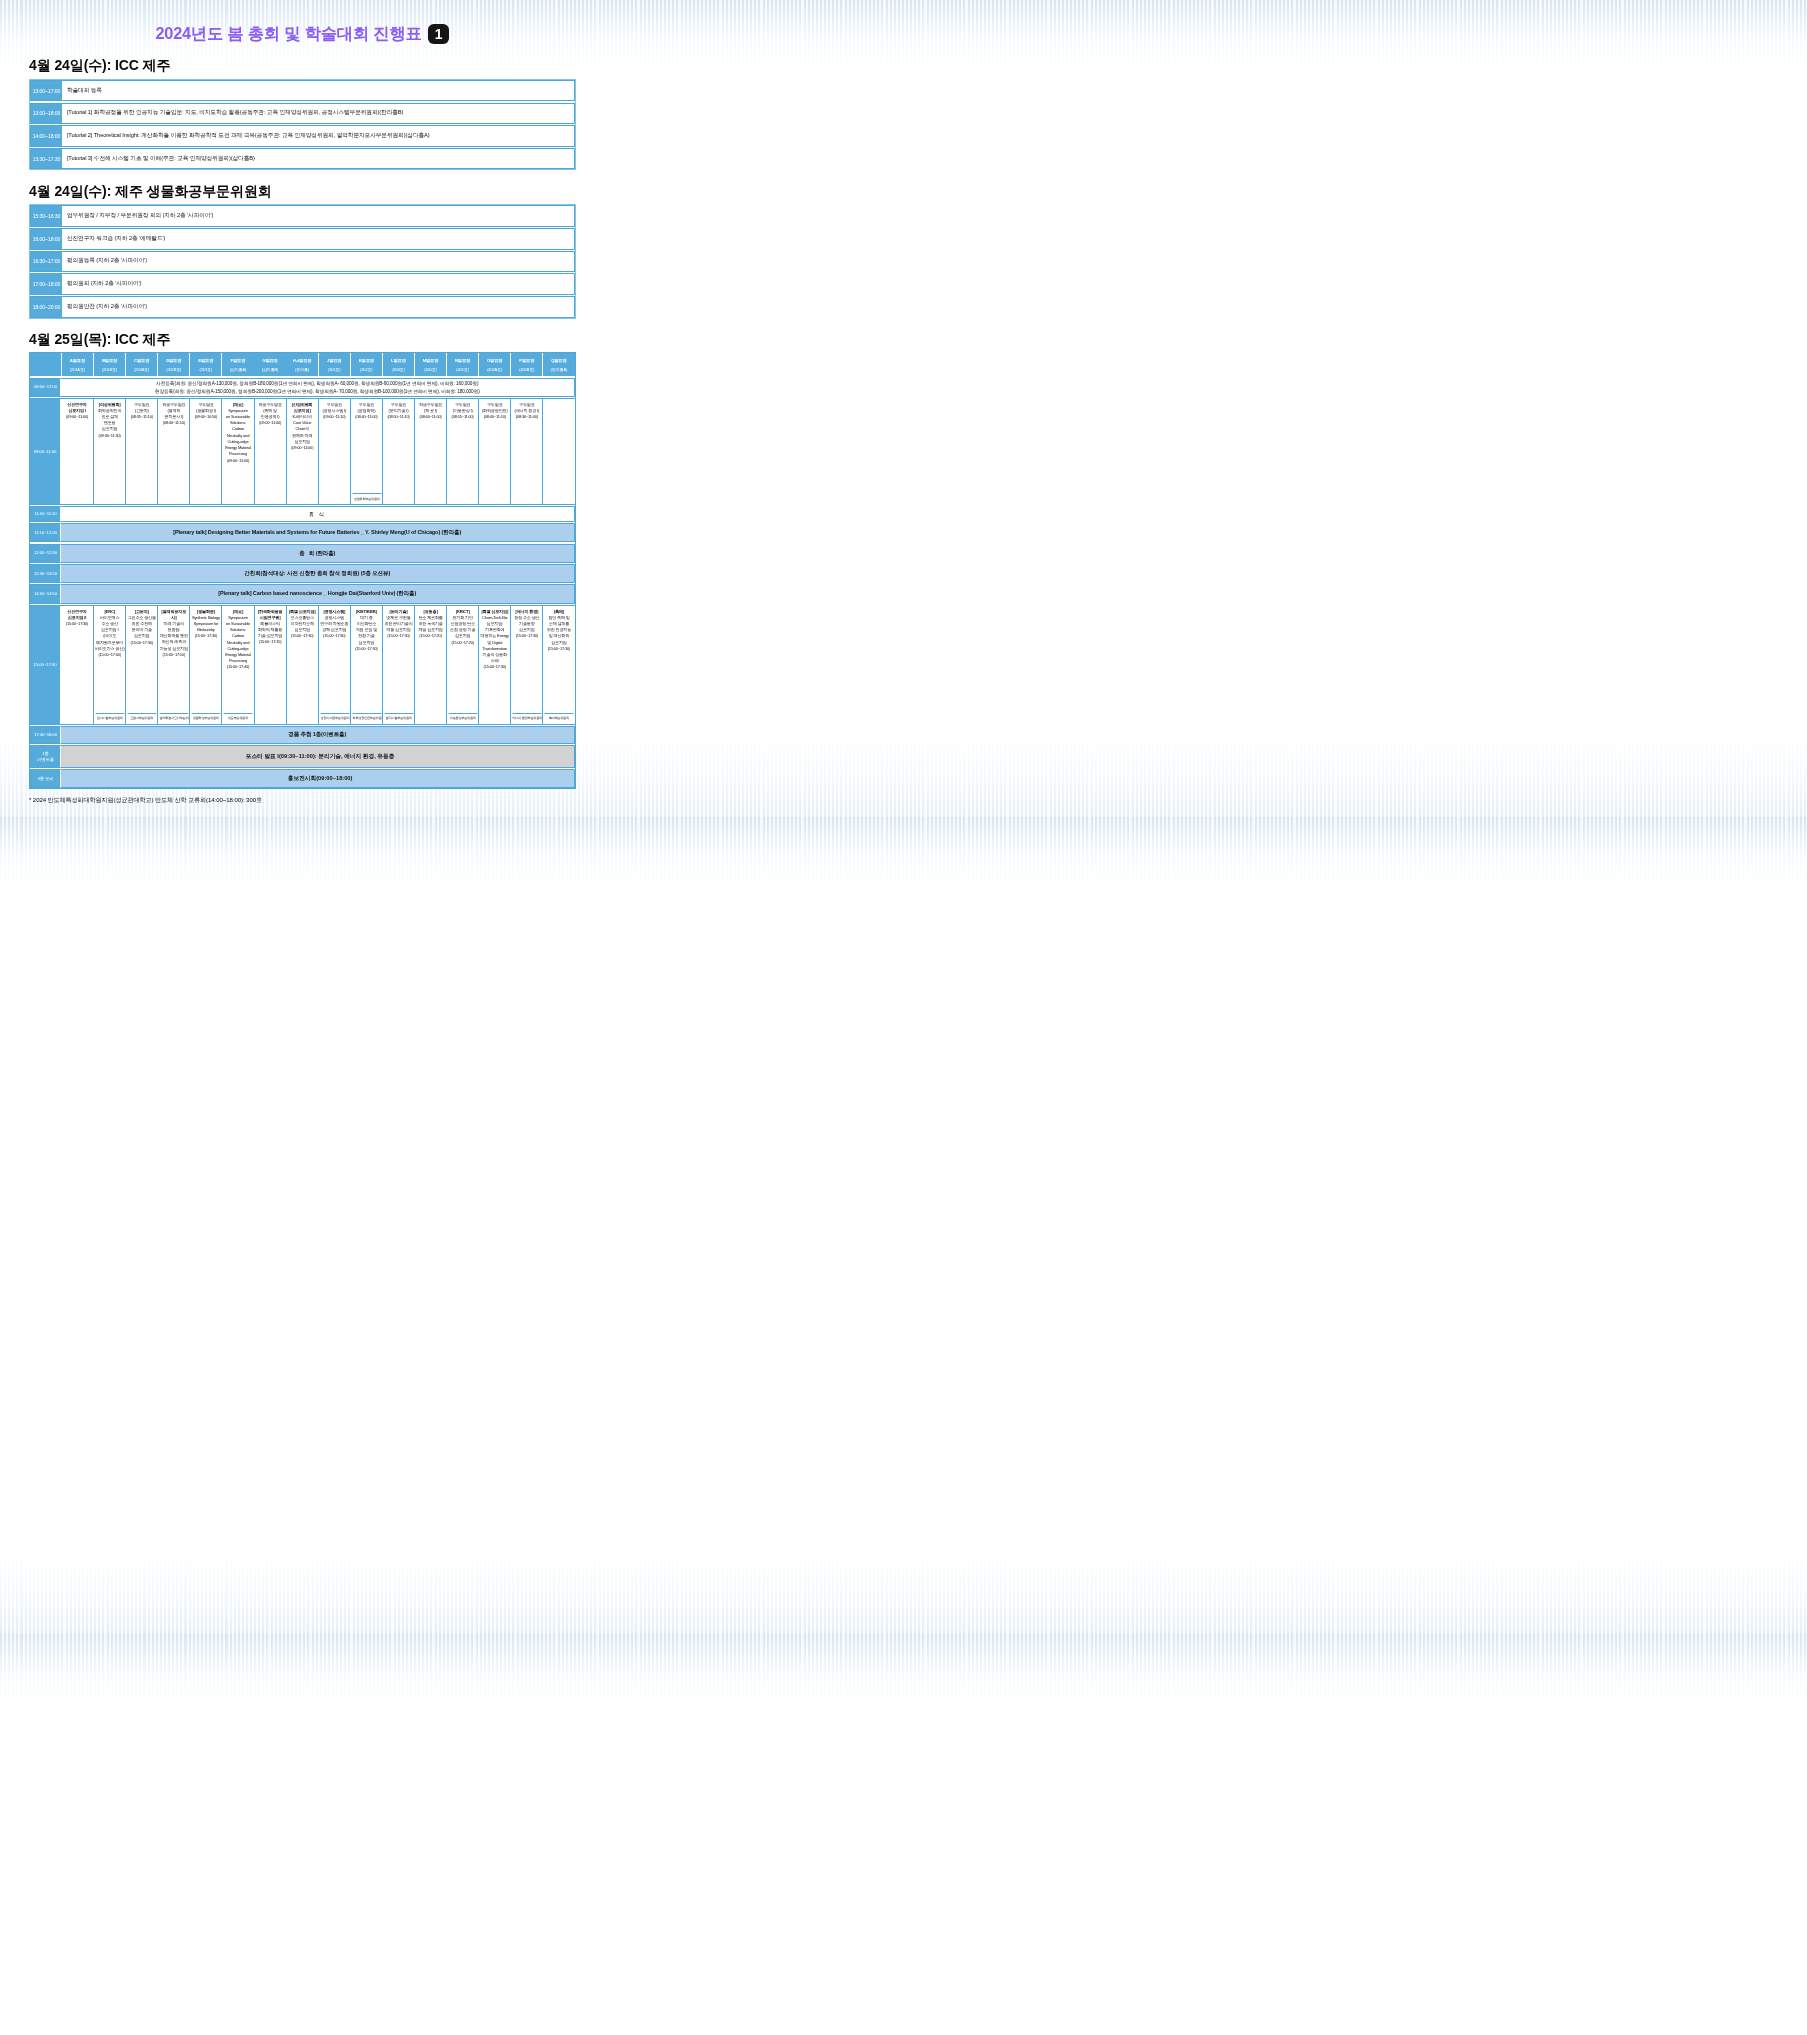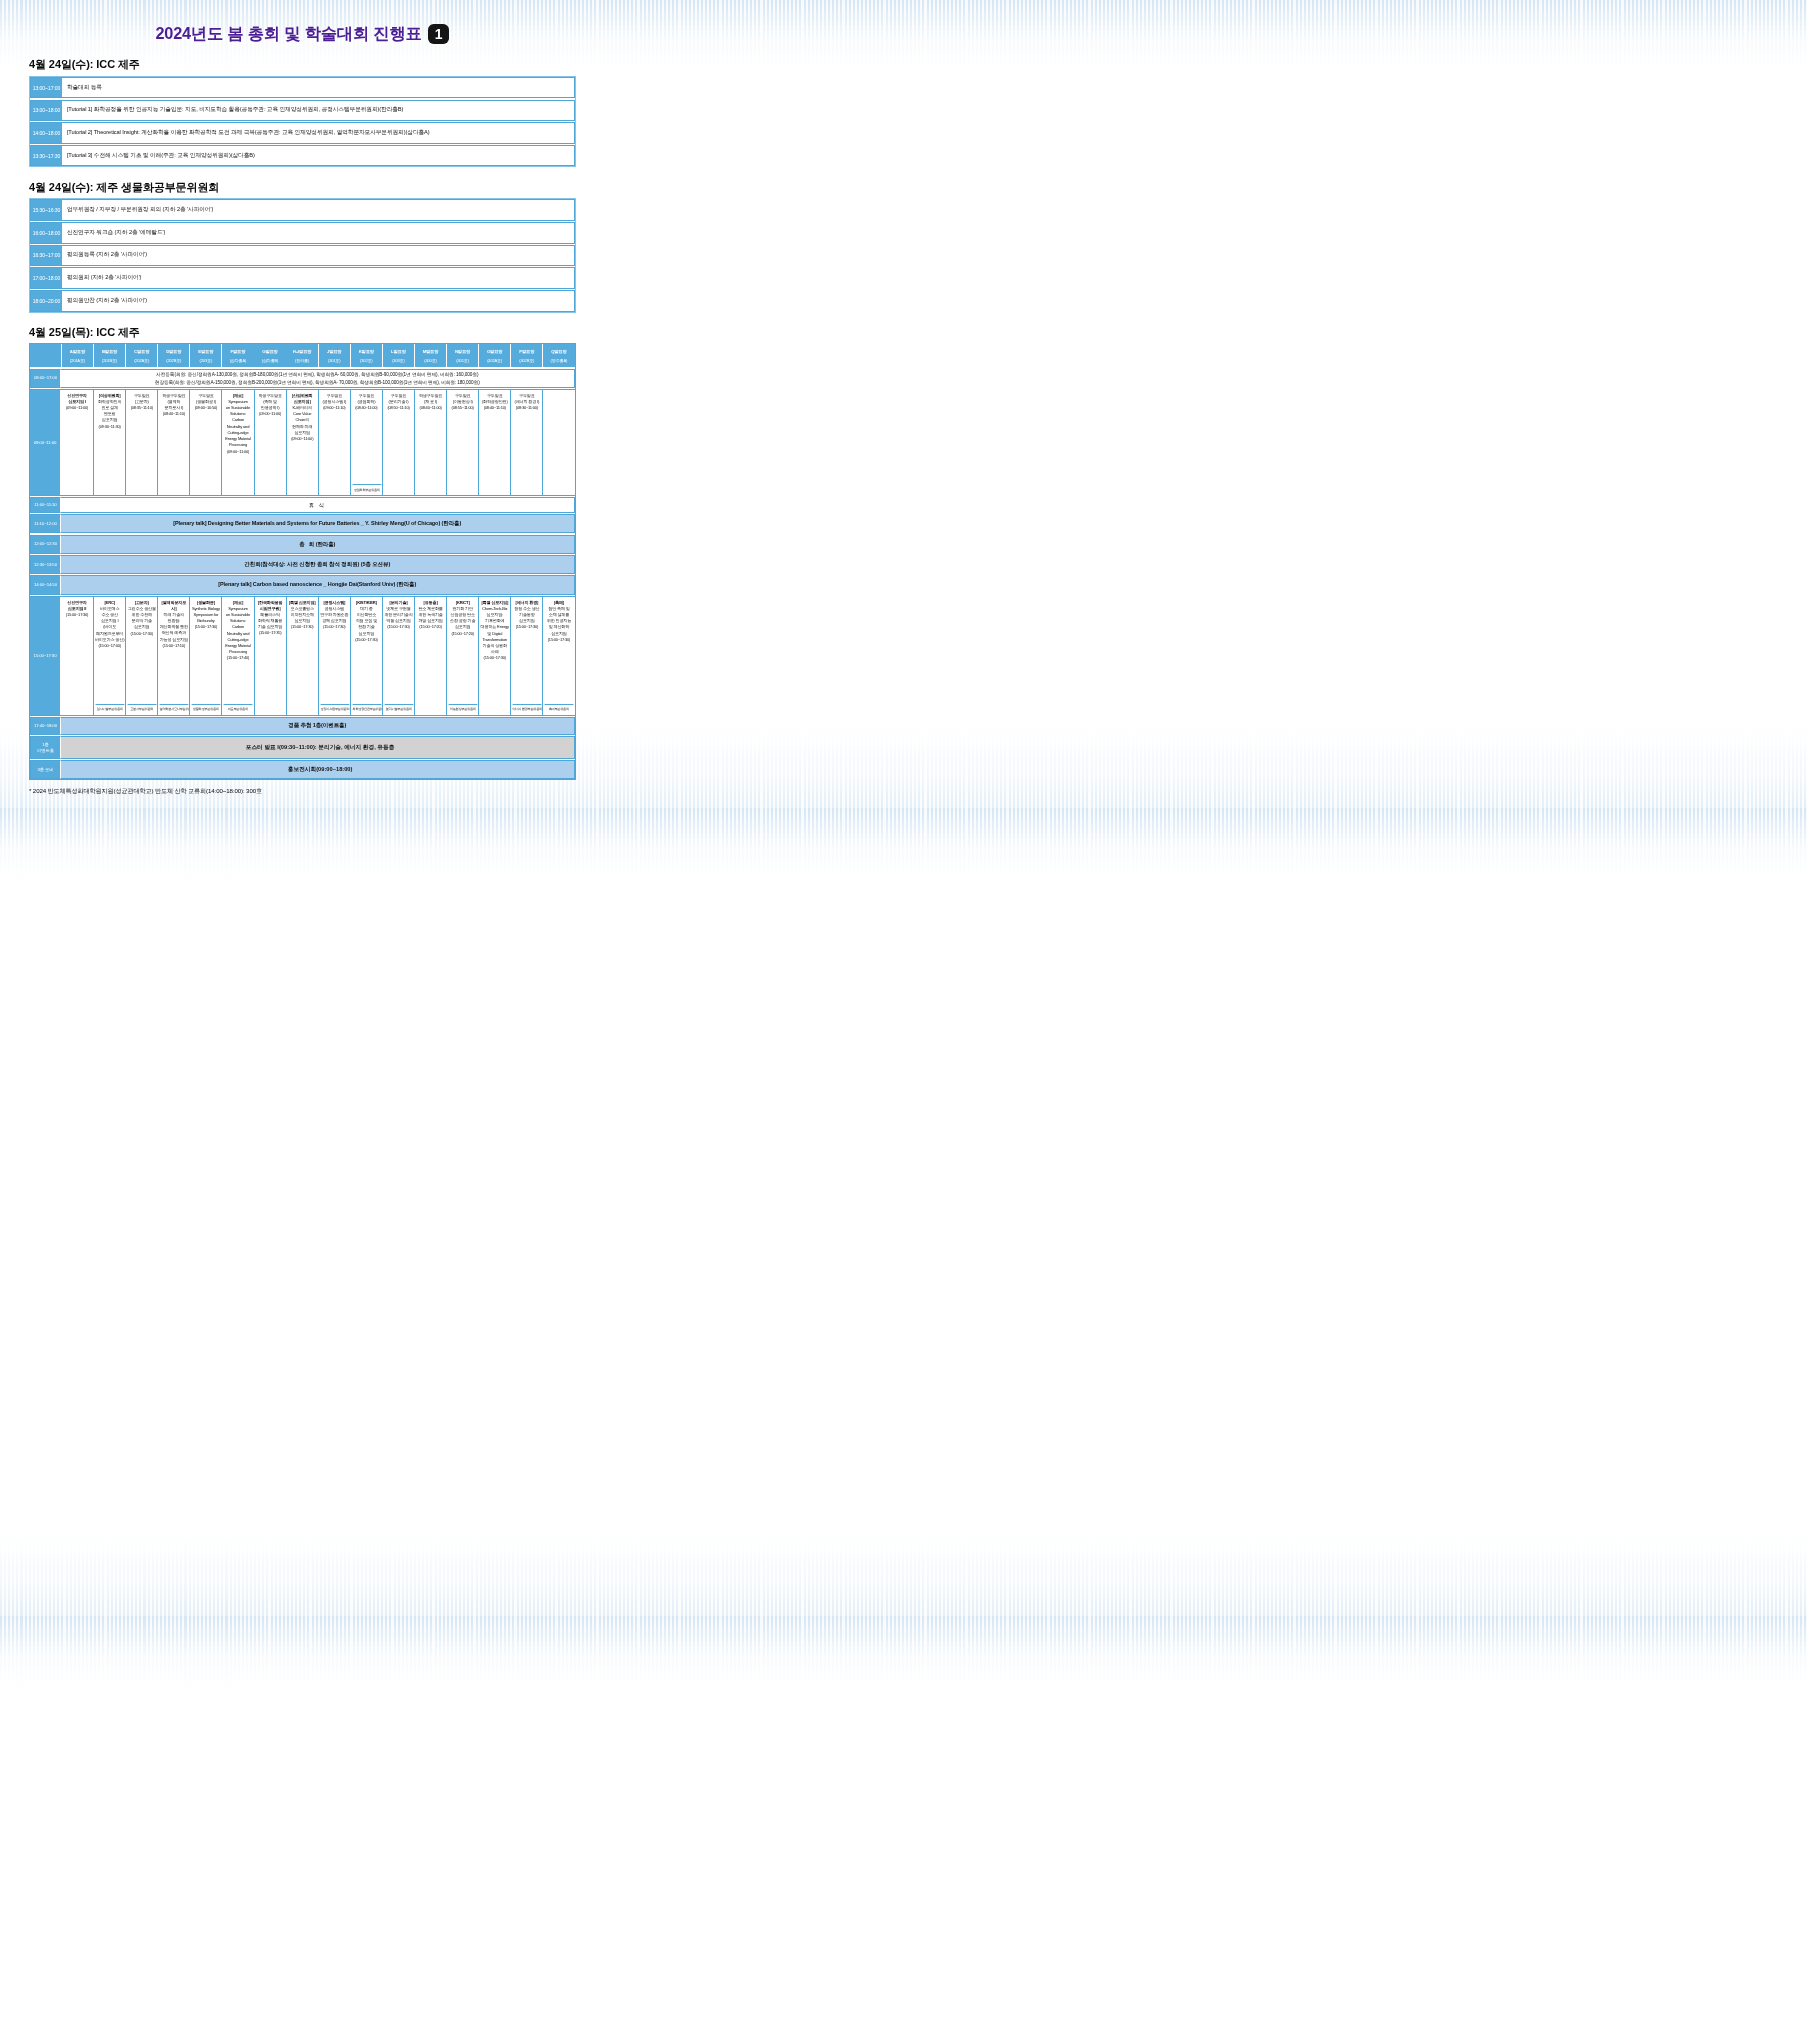--- a/index.html
+++ b/index.html
@@ -7,24 +7,24 @@
     width:602px; min-height:768px;
     font-family:"Liberation Sans","DejaVu Sans",sans-serif;
     color:#111;
     background:
       linear-gradient(180deg, rgba(255,255,255,0) 0%, rgba(255,255,255,.82) 5%, #fff 9%, #fff 90%, rgba(255,255,255,.7) 96%, rgba(255,255,255,.35) 100%),
       repeating-linear-gradient(90deg,#d6e6f4 0 2px,#f7fbfe 2px 4.1px);
   }
   .page{box-sizing:border-box;width:602px;padding:23px 26.5px 12.2px 29px;}
   
   .titlebar{display:flex;justify-content:center;align-items:center;gap:6.5px;margin:0 0 10.6px 0;}
-  .title{font-size:16.3px;font-weight:800;letter-spacing:-0.2px;color:#4c1d95;}
+  .title{font-size:16.3px;font-weight:800;letter-spacing:-0.2px;color:#8b5cf6;}
   .badge{display:inline-flex;align-items:center;justify-content:center;width:21px;height:20.4px;border-radius:5.7px;background:#151515;color:#fff;font-size:14px;font-weight:800;}
   
-  .sechead{font-size:11px;font-weight:800;color:#0b0b0b;margin:12.2px 0 3.7px 0;letter-spacing:-0.1px;}
+  .sechead{font-size:14px;font-weight:800;color:#0b0b0b;margin:12.2px 0 3.7px 0;letter-spacing:-0.1px;}
   .stable{border:1.2px solid #86c5e9;background:#fff;}
   .srow{display:flex;align-items:stretch;border:0.6px solid #4fa7d8;margin:1.2px 0;}
   .srow:first-child{margin-top:0;} .srow:last-child{margin-bottom:0;}
   .stime{flex:0 0 31px;background:#55abdc;color:#fff;font-size:5.1px;display:flex;align-items:center;justify-content:center;letter-spacing:-0.1px;}
   .sdesc{flex:1;background:#fff;font-size:5.7px;padding:5.7px 4.9px;display:flex;align-items:center;letter-spacing:-0.1px;}
   
   .bigtable{border:1.2px solid #4fa7d8;background:#fff;}
   .grow{display:grid;grid-template-columns:31px repeat(16,1fr);margin:1.2px 0;}
   .grow:first-child{margin-top:0;} .grow:last-child{margin-bottom:0;}
   .tc{background:#55abdc;color:#fff;font-size:4.3px;display:flex;align-items:center;justify-content:center;text-align:center;letter-spacing:-0.1px;border-right:1.2px solid #fff;white-space:pre-line;line-height:1.3;}

